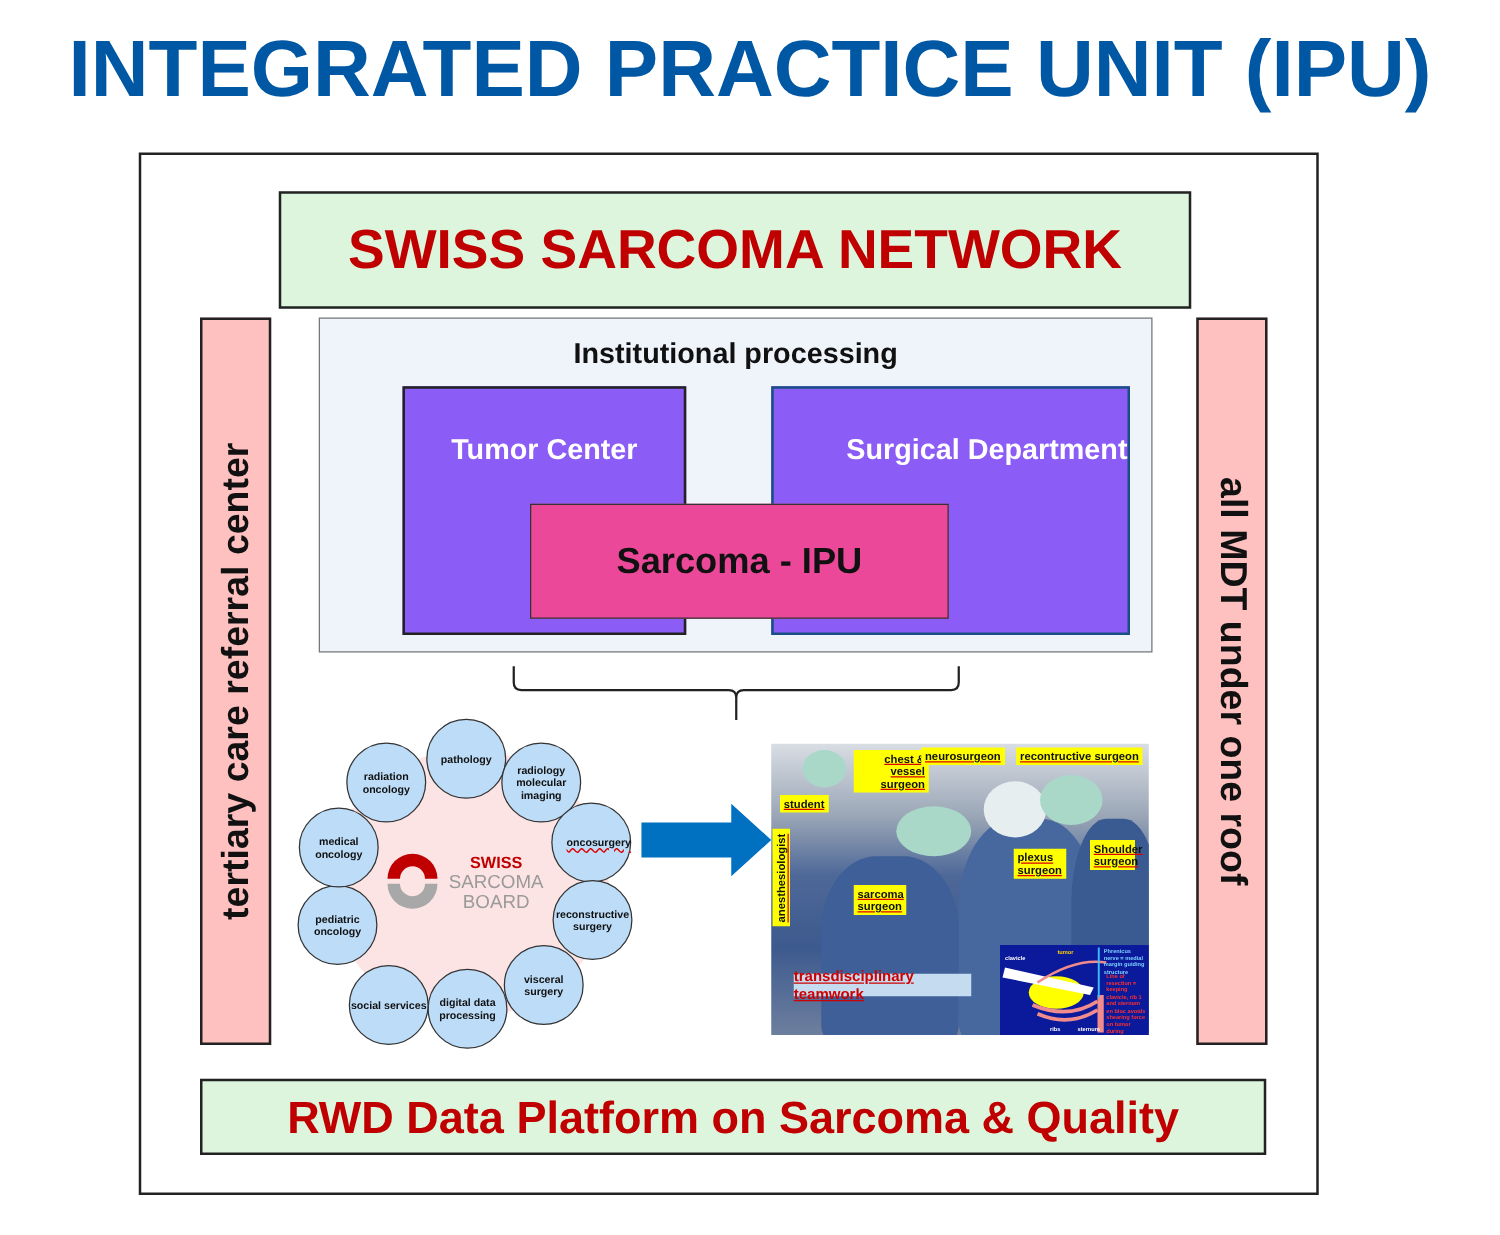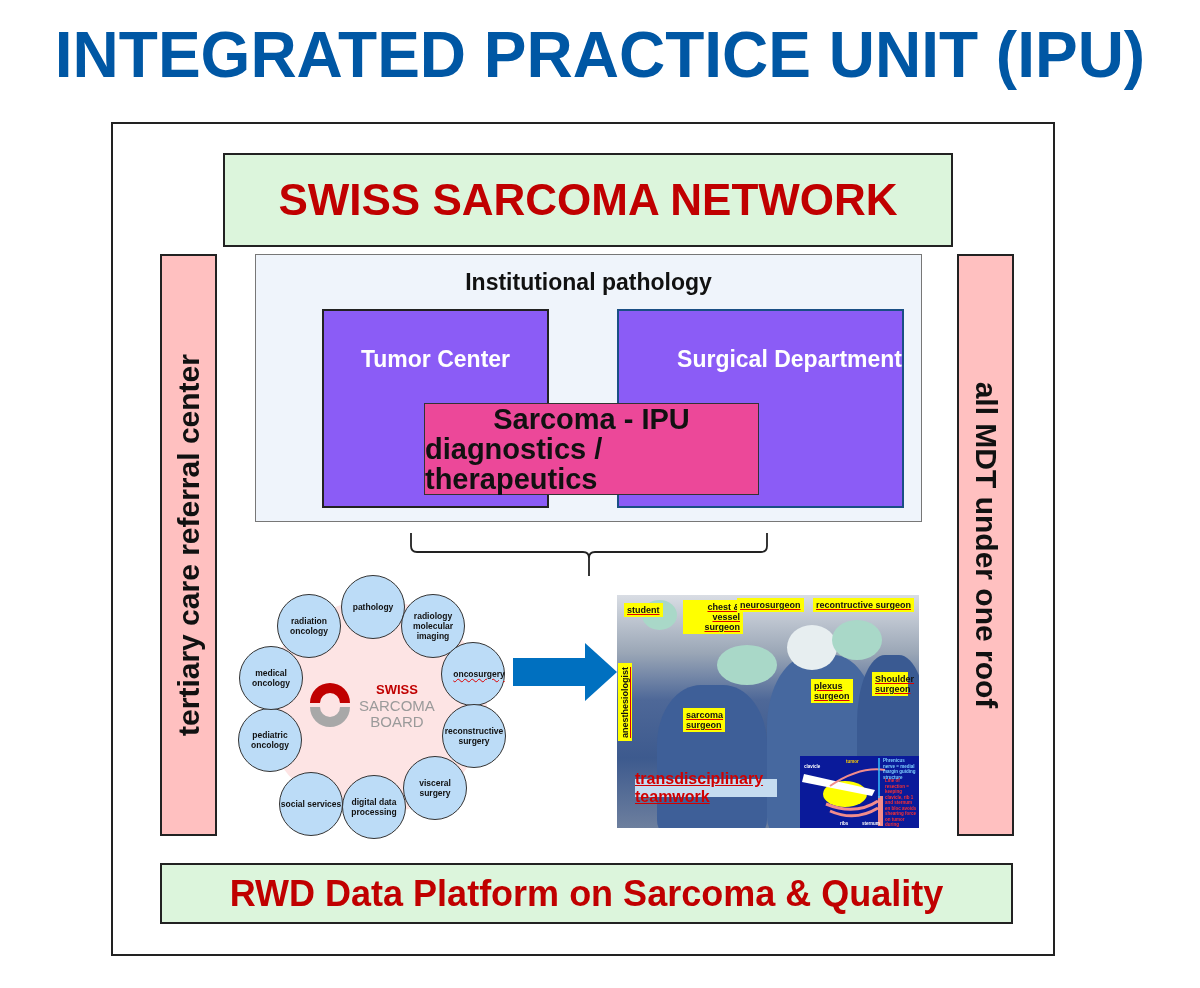--- a/index.html
+++ b/index.html
@@ -90,21 +90,21 @@
   .scrub { position: absolute; border-radius: 40% 40% 10% 10%; background: #3e5f98; }
   .cap { position: absolute; border-radius: 50%; background: #a9d8c8; }
   .tag {
     position: absolute; background: #ffff00; color: #111; font-weight: bold;
     font-size: 9px; line-height: 10px; padding: 2px 3px;
     text-decoration: underline; text-decoration-color: #d00;
   }
   .tag.vertical { writing-mode: vertical-rl; transform: rotate(180deg); padding: 3px 2px; }
   .teamwork {
     position: absolute; left: 635px; top: 779px; width: 142px; height: 18px;
-    background: #c5dcf0; color: #d00000; font-weight: bold; font-size: 16px;
+    background: #c5dcf0; color: #d00000; font-weight: bold; font-size: 12px;
     display: flex; align-items: center; justify-content: center;
     text-decoration: underline;
   }
   .inset {
     position: absolute; left: 800px; top: 756px; width: 119px; height: 72px;
     background: #0a1a9a; overflow: hidden;
   }
   .inset .lab { position: absolute; font-size: 4.5px; font-weight: bold; line-height: 5.5px; }
 </style>
 </head>
@@ -117,31 +117,30 @@
 <div class="banner top">SWISS SARCOMA NETWORK</div>
 
 <div class="side left">
   <div class="side-text">tertiary care referral center</div>
 </div>
 <div class="side right">
   <div class="side-text">all MDT under one roof</div>
 </div>
 
 <div class="leadership">
-  <div class="leadership-label">Institutional pathology</div>
+  <div class="leadership-label">Institutional processing</div>
 </div>
 <div class="dept tumor">
   <span>Tumor Center</span>
 </div>
 <div class="dept surgical">
   <span>Surgical Department</span>
 </div>
 <div class="ipu-box">
   <div>Sarcoma - IPU</div>
-  <div>diagnostics / therapeutics</div>
 </div>
 
 <svg class="brace" viewBox="0 0 370 50">
   <path d="M6 3 L6 16 Q6 22 12 22 L178 22 Q184 22 184 28 L184 46 M184 28 Q184 22 190 22 L356 22 Q362 22 362 16 L362 3" fill="none" stroke="#222" stroke-width="1.8"></path>
 </svg>
 
 <div class="board">
   <div class="board-bg"></div>
   <div class="circle" style="left:106px;top:3px;">
       <span>pathology</span>
@@ -191,21 +190,21 @@
 
 <div class="photo">
   <div class="scrub" style="left:40px;top:90px;width:110px;height:150px;"></div>
   <div class="scrub" style="left:150px;top:60px;width:110px;height:180px;background:#46689f;"></div>
   <div class="scrub" style="left:240px;top:60px;width:70px;height:170px;background:#3a5a92;"></div>
   <div class="cap" style="left:100px;top:50px;width:60px;height:40px;"></div>
   <div class="cap" style="left:170px;top:30px;width:50px;height:45px;background:#e7eef0;"></div>
   <div class="cap" style="left:215px;top:25px;width:50px;height:40px;"></div>
   <div class="cap" style="left:25px;top:5px;width:35px;height:30px;"></div>
 </div>
-<div class="tag" style="left:624px;top:603px;">student</div>
+<div class="tag" style="left:624px;top:636px;">student</div>
 <div class="tag" style="left:683px;top:600px;width:60px;text-align:right;">chest &amp; vessel surgeon</div>
 <div class="tag" style="left:737px;top:598px;">neurosurgeon</div>
 <div class="tag" style="left:813px;top:598px;">recontructive surgeon</div>
 <div class="tag vertical" style="left:618px;top:663px;height:78px;">anesthesiologist</div>
 <div class="tag" style="left:683px;top:708px;width:42px;">sarcoma surgeon</div>
 <div class="tag" style="left:811px;top:679px;width:42px;">plexus surgeon</div>
 <div class="tag" style="left:872px;top:672px;width:36px;">Shoulder surgeon</div>
 <div class="teamwork">transdisciplinary teamwork</div>
 
 <div class="inset">

